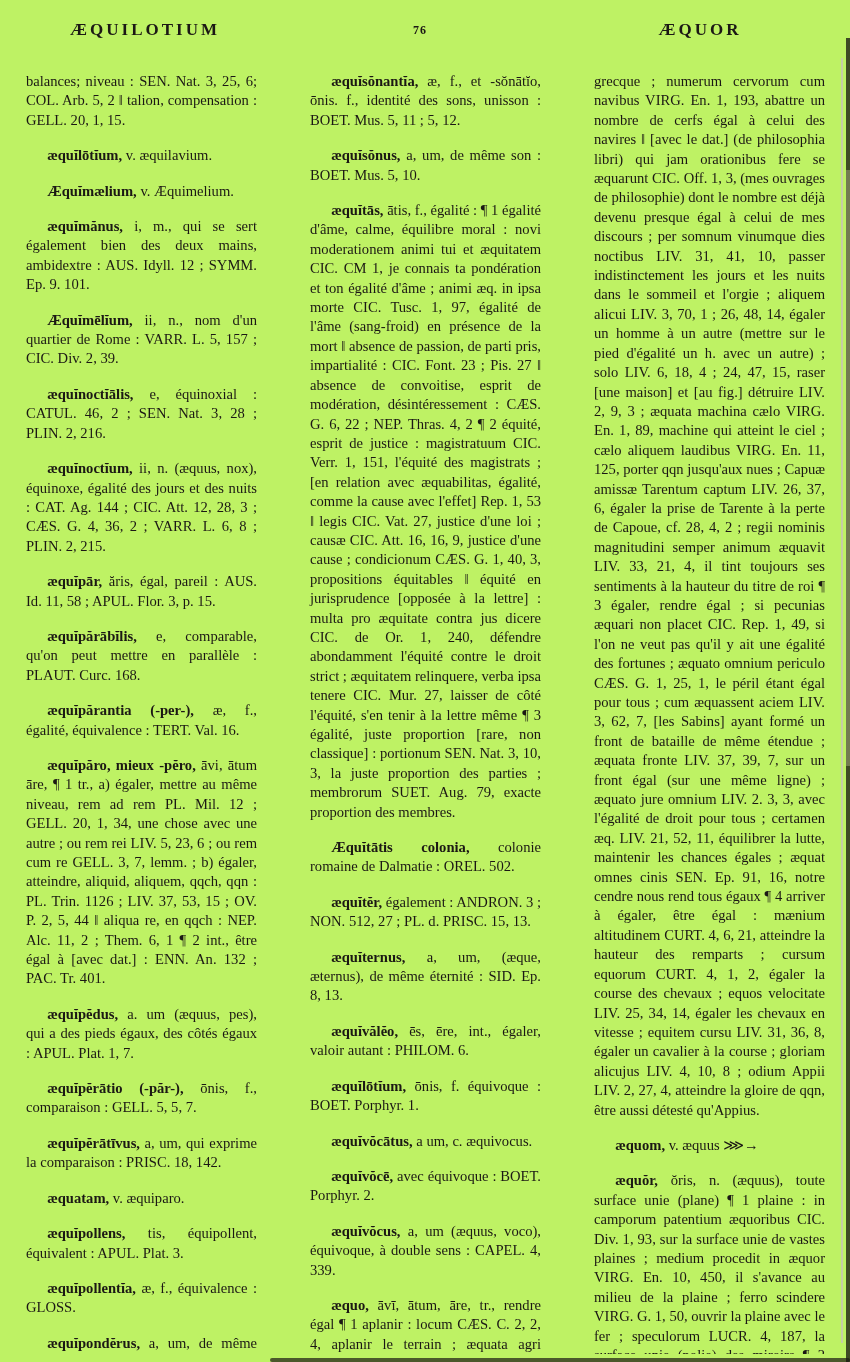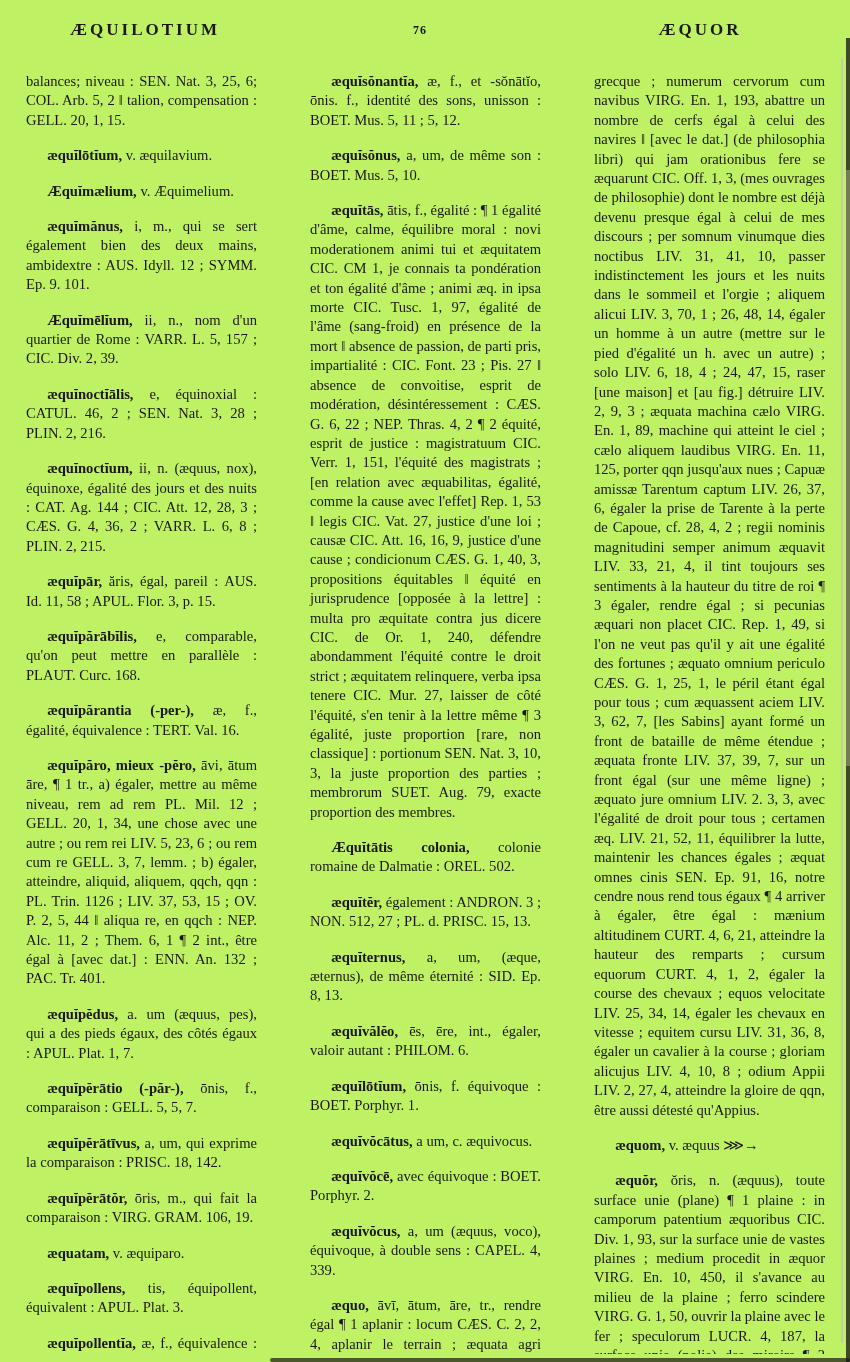--- a/index.html
+++ b/index.html
@@ -83,21 +83,20 @@
           <p class="entry"><b class="hw">Æquĭmēlĭum,</b> ii, n., nom d'un quartier de Rome : VARR. L. 5, 157 ; CIC. Div. 2, 39.</p>
           <p class="entry"><b class="hw">æquĭnoctĭālis,</b> e, équinoxial : CATUL. 46, 2 ; SEN. Nat. 3, 28 ; PLIN. 2, 216.</p>
           <p class="entry"><b class="hw">æquĭnoctĭum,</b> ii, n. (æquus, nox), équinoxe, égalité des jours et des nuits : CAT. Ag. 144 ; CIC. Att. 12, 28, 3 ; CÆS. G. 4, 36, 2 ; VARR. L. 6, 8 ; PLIN. 2, 215.</p>
           <p class="entry"><b class="hw">æquĭpār,</b> ăris, égal, pareil : AUS. Id. 11, 58 ; APUL. Flor. 3, p. 15.</p>
           <p class="entry"><b class="hw">æquĭpărābĭlis,</b> e, comparable, qu'on peut mettre en parallèle : PLAUT. Curc. 168.</p>
           <p class="entry"><b class="hw">æquĭpărantia (-per-),</b> æ, f., égalité, équivalence : TERT. Val. 16.</p>
           <p class="entry"><b class="hw">æquĭpăro, mieux -pĕro,</b> āvi, ātum āre, ¶ 1 tr., a) égaler, mettre au même niveau, rem ad rem PL. Mil. 12 ; GELL. 20, 1, 34, une chose avec une autre ; ou rem rei LIV. 5, 23, 6 ; ou rem cum re GELL. 3, 7, lemm. ; b) égaler, atteindre, aliquid, aliquem, qqch, qqn : PL. Trin. 1126 ; LIV. 37, 53, 15 ; OV. P. 2, 5, 44 ‖ aliqua re, en qqch : NEP. Alc. 11, 2 ; Them. 6, 1 ¶ 2 int., être égal à [avec dat.] : ENN. An. 132 ; PAC. Tr. 401.</p>
           <p class="entry"><b class="hw">æquĭpĕdus,</b> a. um (æquus, pes), qui a des pieds égaux, des côtés égaux : APUL. Plat. 1, 7.</p>
           <p class="entry"><b class="hw">æquĭpĕrātio (-păr-),</b> ōnis, f., comparaison : GELL. 5, 5, 7.</p>
           <p class="entry"><b class="hw">æquĭpĕrātīvus,</b> a, um, qui exprime la comparaison : PRISC. 18, 142.</p>
-          <p class="entry"><b class="hw">æquĭpĕrātŏr,</b> ōris, m., qui fait la comparaison : VIRG. GRAM. 106, 19.</p>
           <p class="entry"><b class="hw">æquatam,</b> v. æquiparo.</p>
           <p class="entry"><b class="hw">æquĭpollens,</b> tis, équipollent, équivalent : APUL. Plat. 3.</p>
           <p class="entry"><b class="hw">æquĭpollentĭa,</b> æ, f., équivalence : GLOSS.</p>
           <p class="entry"><b class="hw">æquĭpondĕrus,</b> a, um, de même poids : RUFIN. Recogn. 3, 11.</p>
           <p class="entry"><b class="hw">æquĭpondĭum,</b> ii, n. (æquus,</p>
         </div>
 
       <div class="fig">
         <svg width="240" height="168" viewBox="0 0 240 168">
 

